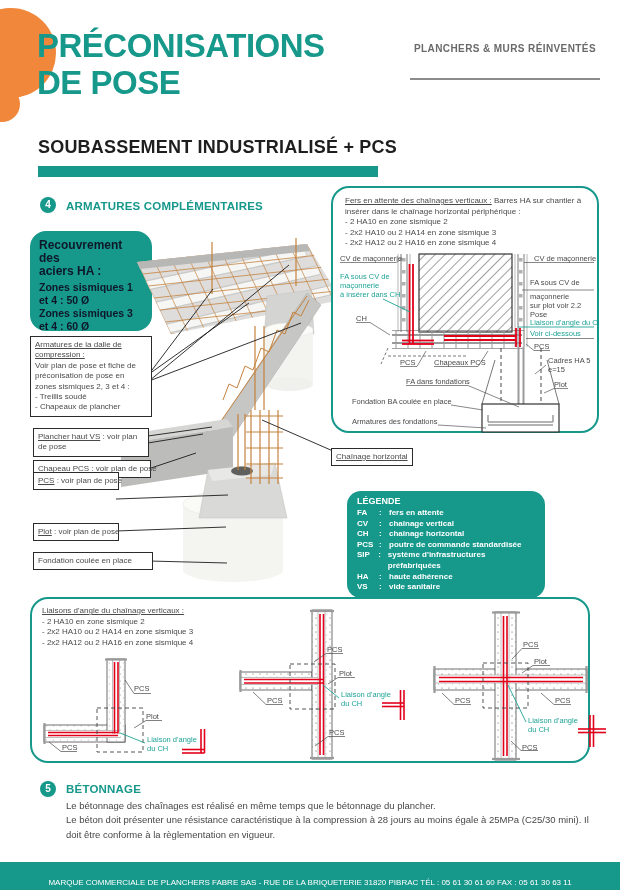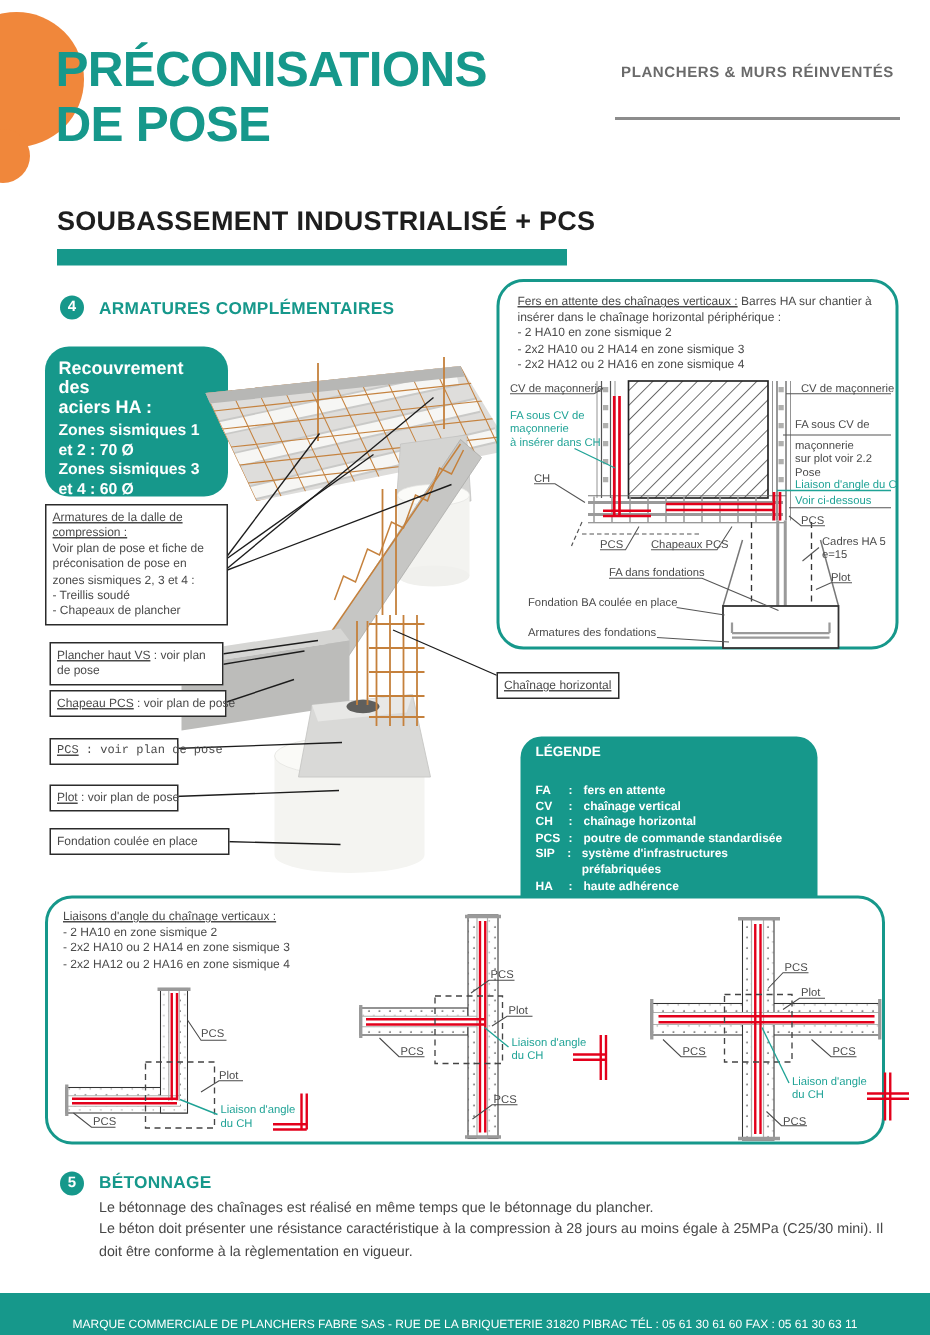--- a/index.html
+++ b/index.html
@@ -9,30 +9,30 @@
   .circle{border-radius:50%;}
   .page-title{font-size:33px;font-weight:bold;letter-spacing:-0.5px;line-height:1.12;color:#16988B;}
   .neo-word{font-size:44px;font-weight:bold;letter-spacing:5px;color:#16988B;text-align:center;line-height:1;position:relative;z-index:1;}
   .neo-line{position:absolute;left:0;right:0;top:42px;height:2px;background:#8c8c8c;}
   .neo-tag{font-size:10px;font-weight:bold;color:#6a6a6a;letter-spacing:0.4px;text-align:center;margin-top:7px;position:relative;z-index:1;}
   .subtitle{font-size:18px;font-weight:bold;color:#1e1e1e;letter-spacing:0.2px;}
   .teal-bar{background:#16988B;}
   .secnum{width:16px;height:16px;background:#16988B;border-radius:50%;color:#fff;
           font-size:10px;font-weight:bold;text-align:center;line-height:16px;}
   .sectitle{font-size:11.5px;font-weight:bold;color:#16988B;letter-spacing:0.2px;}
-  .tealbox{background:#16988B;color:#ffffff;border-radius:16px;}
+  .tealbox{background:#16988B;color:#0f172a;border-radius:16px;}
   .recouv-title{font-size:12px;font-weight:bold;line-height:1.1;}
   .recouv-line{font-size:10.5px;font-weight:bold;line-height:1.25;}
   .callout{border:1px solid #2b2b2b;background:#fff;color:#4a4a4a;font-size:8px;line-height:1.3;
            padding:3px 4px;z-index:3;}
   .ul{text-decoration:underline;text-underline-offset:1px;}
   .roundbox{border:2.5px solid #16988B;border-radius:18px;background:#fff;}
   .boxtext{font-size:8px;color:#4a4a4a;line-height:1.32;}
   .legend{background:#16988B;color:#fff;border-radius:14px;padding:5px 10px;}
-  .legend-title{font-size:9px;font-weight:bold;margin-bottom:16px;}
+  .legend-title{font-size:9px;font-weight:bold;margin-bottom:2px;}
   .legend-row{display:flex;font-size:8px;font-weight:bold;line-height:10.6px;}
   .legend-abbr{width:22px;}
   .legend-sep{width:10px;}
   .para{font-size:9.5px;color:#474747;line-height:1.5;}
   .footer{background:#16988B;color:#fff;font-size:8px;line-height:11px;text-align:center;padding-top:15px;}
   svg text{font-family:"Liberation Sans",sans-serif;}
   .dlbl{font-size:7.5px;fill:#4a4a4a;}
   .dlbl-teal{font-size:7.5px;fill:#1FA396;}
 </style>
 </head>
@@ -56,21 +56,21 @@
   <div class="abs subtitle" style="left:38px;top:137px;">SOUBASSEMENT INDUSTRIALISÉ + PCS</div>
   <div class="abs teal-bar" style="left:38px;top:166px;width:340px;height:11px;"></div>
 
   <div class="abs secnum" style="left:40px;top:197px;">4</div>
   <div class="abs sectitle" style="left:66px;top:200px;">ARMATURES COMPLÉMENTAIRES</div>
 
   <div class="abs tealbox" style="left:30px;top:231px;width:122px;height:100px;padding:8px 9px;box-sizing:border-box;">
     <div class="recouv-title">Recouvrement des</div>
     <div class="recouv-title" style="margin-bottom:2px;">aciers HA :</div>
     <div class="recouv-line">Zones sismiques 1</div>
-    <div class="recouv-line">et 2 : 70 Ø</div>
+    <div class="recouv-line">et 4 : 50 Ø</div>
     <div class="recouv-line">Zones sismiques 3</div>
     <div class="recouv-line">et 4 : 60 Ø</div>
   </div>
 
   <svg class="abs" style="left:115px;top:238px;z-index:0;" width="228" height="358" viewBox="0 0 228 358">
     <defs>
       <clipPath id="slabclip">
           <polygon points="22,24 192,6 226,62 56,96"></polygon>
         </clipPath>
     </defs>
@@ -153,21 +153,21 @@
     <span>Voir plan de pose et fiche de préconisation de pose en zones sismiques 2, 3 et 4 :</span><br>
     <span>- Treillis soudé</span><br>
     <span>- Chapeaux de plancher</span>
   </div>
   <div class="abs callout" style="left:33px;top:428px;width:106px;">
     <span class="ul">Plancher haut VS</span><span> : voir plan de pose</span>
   </div>
   <div class="abs callout" style="left:33px;top:460px;width:108px;white-space:nowrap;">
     <span class="ul">Chapeau PCS</span><span> : voir plan de pose</span>
   </div>
-  <div class="abs callout" style="left:33px;top:492px;width:76px;white-space:nowrap;font-family:Liberation Mono, monospace;">
+  <div class="abs callout" style="left:33px;top:472px;width:76px;white-space:nowrap;">
     <span class="ul">PCS</span><span> : voir plan de pose</span>
   </div>
   <div class="abs callout" style="left:33px;top:523px;width:76px;white-space:nowrap;">
     <span class="ul">Plot</span><span> : voir plan de pose</span>
   </div>
   <div class="abs callout" style="left:33px;top:552px;width:110px;">
     <span>Fondation coulée en place</span>
   </div>
   <div class="abs callout" style="left:331px;top:448px;white-space:nowrap;">
     <span class="ul">Chaînage horizontal</span>

